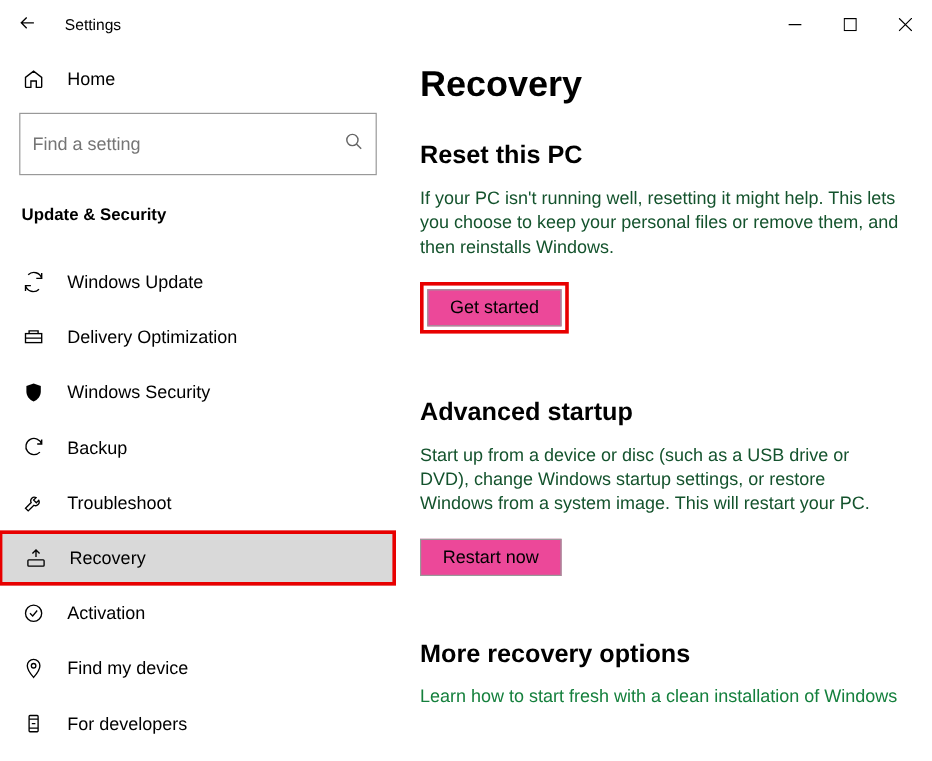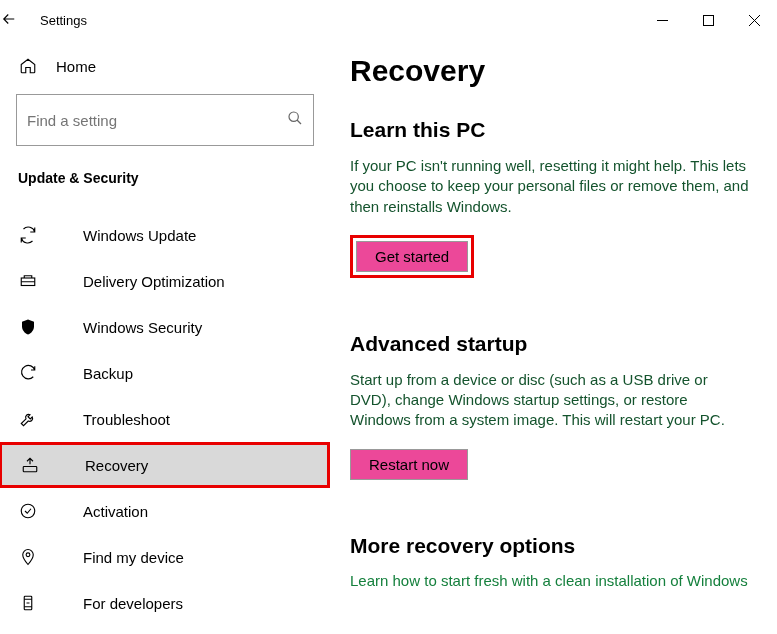--- a/index.html
+++ b/index.html
@@ -1,39 +1,39 @@
 <!DOCTYPE html>
 <html><head>
   <meta charset="utf-8">
   <style>
     * { margin: 0; padding: 0; box-sizing: border-box; font-family: 'Segoe UI', sans-serif; }
     body { width: 777px; height: 634px; background: #fff; overflow: hidden; display: flex; flex-direction: column; }
     
-    .titlebar { height: 40px; display: flex; align-items: center; }
+    .titlebar { height: 40px; display: flex; align-items: center; padding-left: 14px; }
     .titlebar .back { width: 20px; height: 20px; margin-right: 20px; cursor: pointer; }
     .titlebar .title { font-size: 13px; flex: 1; }
     .win-controls { display: flex; height: 100%; }
     .win-ctrl { width: 46px; height: 100%; display: flex; align-items: center; justify-content: center; cursor: pointer; }
     
     .content { flex: 1; display: flex; overflow: hidden; }
     
     .sidebar { width: 330px; padding: 4px 0; overflow-y: auto; }
     .home-row { display: flex; align-items: center; padding: 10px 18px; cursor: pointer; height: 44px; }
     .home-row .icon { width: 20px; margin-right: 18px; display: flex; align-items: center; justify-content: center; }
     .home-row .label { font-size: 15px; }
     
     .search-box { margin: 6px 16px 16px; border: 1px solid #999; height: 52px; display: flex; align-items: center; padding: 0 10px; background: #fff; }
     .search-box input { flex: 1; border: none; outline: none; font-size: 15px; color: #666; background: transparent; }
     .search-box .search-icon { color: #666; }
     
     .category { font-size: 14px; font-weight: 600; padding: 8px 18px 6px; margin-bottom: 20px; margin-top: 16px; }
     
     .nav-item { display: flex; align-items: center; padding: 0 18px; height: 46px; cursor: pointer; }
     .nav-item .icon { width: 20px; margin-right: 18px; display: flex; align-items: center; justify-content: center; }
-    .nav-item .label { font-size: 15px; margin-left: 27px; }
+    .nav-item .label { font-size: 15px; }
     .nav-item.active { background: #d9d9d9; }
     
     .highlight-red { border: 3px solid #e80000; }
     .highlight-sidebar { position: relative; margin-left: -1px; }
     
     .main { flex: 1; padding: 14px 26px 0 20px; overflow-y: auto; }
     .page-title { font-size: 30px; font-weight: 600; margin-bottom: 30px; }
     .section-title { font-size: 21px; font-weight: 600; margin-bottom: 14px; }
     .section-title.mt { margin-top: 54px; }
     .section-text { font-size: 15px; line-height: 1.35; margin-bottom: 18px; color: #14532d; }
@@ -166,21 +166,21 @@
             <path d="M7 7h10M7 17h10M10 12h4"></path>
           </svg>
         </span>
       <span class="label">For developers</span>
     </div>
   </div>
 
   <div class="main">
     <h1 class="page-title">Recovery</h1>
     
-    <h2 class="section-title">Learn this PC</h2>
+    <h2 class="section-title">Reset this PC</h2>
     <p class="section-text">If your PC isn't running well, resetting it might help. This lets you choose to keep your personal files or remove them, and then reinstalls Windows.</p>
     <span class="btn-wrap highlight-red">
       <button class="btn">Get started</button>
     </span>
     
     <h2 class="section-title mt">Advanced startup</h2>
     <p class="section-text">Start up from a device or disc (such as a USB drive or DVD), change Windows startup settings, or restore Windows from a system image. This will restart your PC.</p>
     <button class="btn">Restart now</button>
     
     <h2 class="section-title mt">More recovery options</h2>

